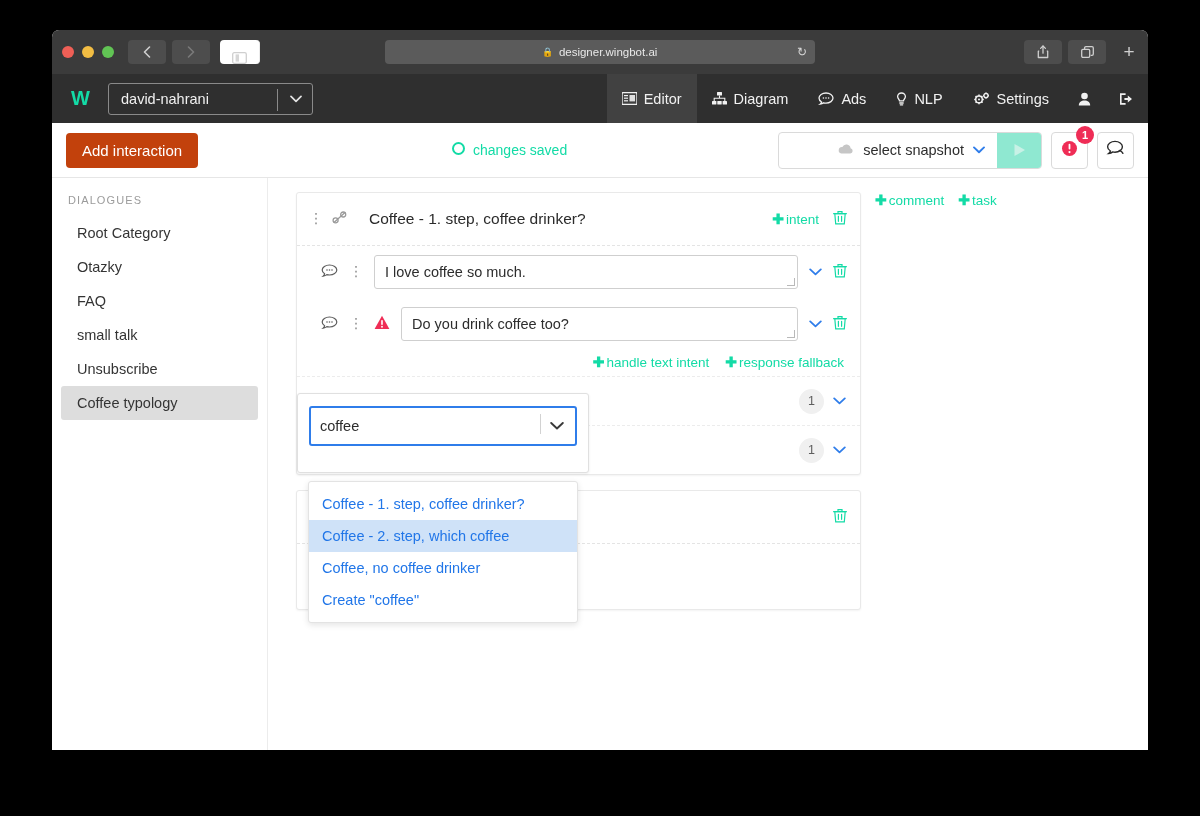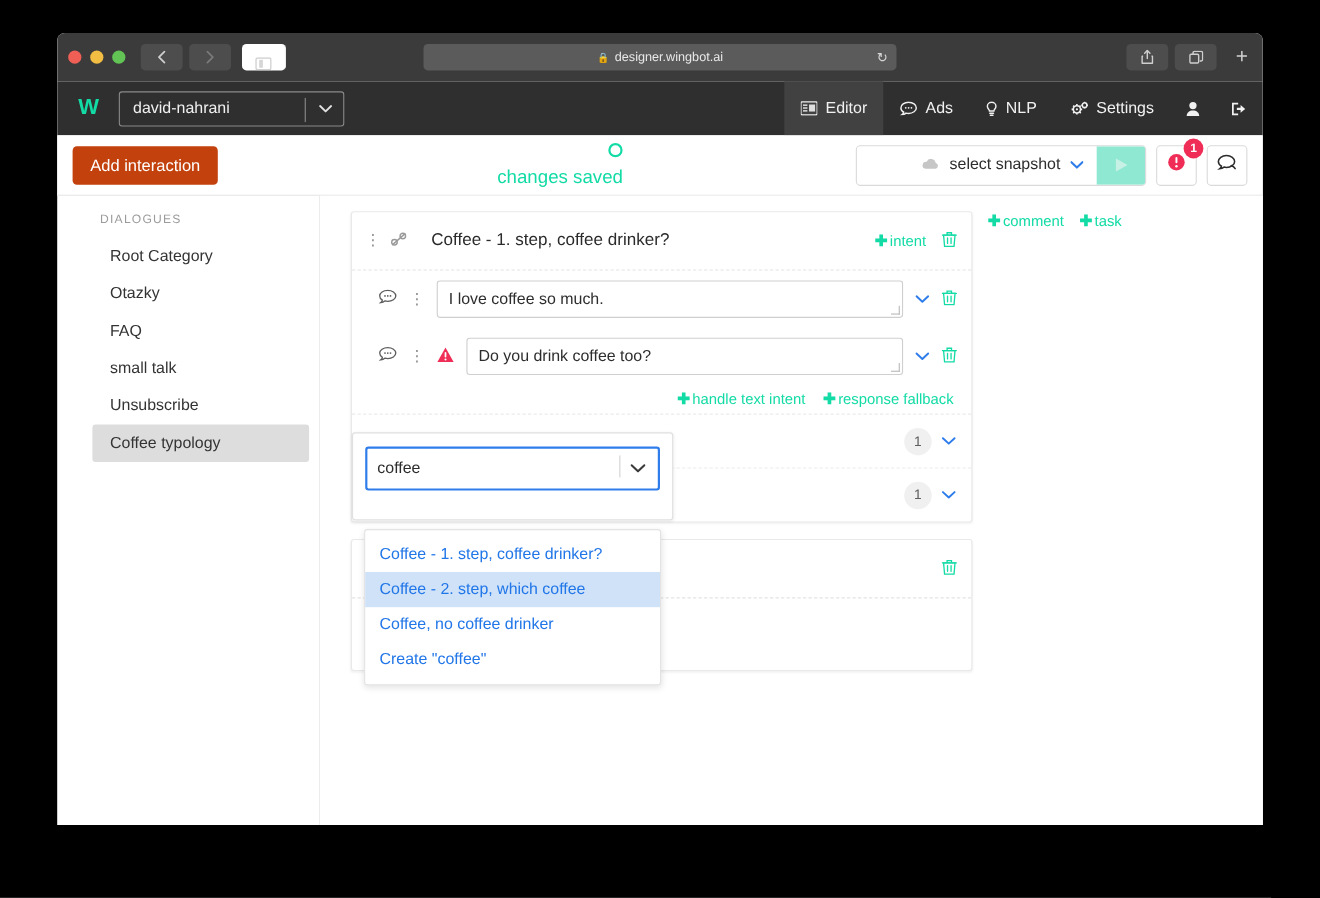--- a/index.html
+++ b/index.html
@@ -131,22 +131,22 @@
   }
   .btn-add {
     background: #c2410c; color: #fff;
     border: none; border-radius: 4px;
     height: 35px; padding: 0 16px;
     font-size: 15px; font-family: inherit;
     cursor: pointer;
   }
   .saved {
     position: absolute; left: 400px;
-    display: flex; align-items: flex-end; gap: 8px;
-    color: #13dba6; font-size: 17px; flex-direction: column;
+    display: flex; align-items: flex-start; gap: 8px;
+    color: #13dba6; font-size: 14px;
   }
   .saved .ring {
     width: 13px; height: 13px; border-radius: 50%;
     border: 2px solid #13dba6;
   }
   .tb-right {
     position: absolute; right: 14px;
     display: flex; align-items: center; gap: 9px;
   }
   .snapshot {
@@ -182,21 +182,21 @@
   .badge {
     position: absolute; top: -7px; right: -7px;
     min-width: 18px; height: 18px; padding: 0 4px;
     background: #ef2d56; color: #fff;
     border-radius: 9px;
     font-size: 11px; font-weight: bold;
     display: flex; align-items: center; justify-content: center;
   }
 
   
-  .appbody { flex: 1; display: flex; min-height: 0; background: #fff; margin-left: 23px; }
+  .appbody { flex: 1; display: flex; min-height: 0; background: #fff; }
 
   .sidebar {
     width: 216px; flex: none;
     border-right: 1px solid #ececec;
     padding: 12px 0 0 0;
     background: #fff;
   }
   .sb-head {
     font-size: 11px; letter-spacing: 1.1px;
     color: #9b9b9b; padding: 4px 16px 10px 16px;
@@ -457,20 +457,32 @@
         <span class="navicon">
           <svg width="15" height="13" viewBox="0 0 15 13" fill="currentColor">
               <rect x="0" y="0.5" width="15" height="12" rx="1.3" fill="none" stroke="currentColor" stroke-width="1.4"></rect>
               <rect x="2" y="3" width="4" height="1.2"></rect>
               <rect x="2" y="5.6" width="4" height="1.2"></rect>
               <rect x="2" y="8.2" width="4" height="1.2"></rect>
               <rect x="7.5" y="3" width="5.5" height="6.4" opacity=".9"></rect>
             </svg>
         </span>
         <span>Editor</span>
+      </div>
+      <div class="navitem">
+        <span class="navicon">
+          <svg width="15" height="13" viewBox="0 0 15 13" fill="currentColor">
+              <rect x="5" y="0" width="5" height="3.6" rx=".6"></rect>
+              <rect x="0" y="9" width="4.4" height="3.6" rx=".6"></rect>
+              <rect x="5.3" y="9" width="4.4" height="3.6" rx=".6"></rect>
+              <rect x="10.6" y="9" width="4.4" height="3.6" rx=".6"></rect>
+              <path d="M7.5 3.6v2.6M2.2 9V6.2h10.6V9" stroke="currentColor" stroke-width="1.1" fill="none"></path>
+            </svg>
+        </span>
+        <span>Diagram</span>
       </div>
       <div class="navitem">
         <span class="navicon">
           <svg width="16" height="13" viewBox="0 0 16 13">
               <path d="M8 1C4.1 1 1 3.3 1 6.1c0 1.6 1 3 2.6 3.9-.2.9-.8 1.7-1.5 2.2 1.3-.1 2.6-.6 3.6-1.4.7.2 1.5.3 2.3.3 3.9 0 7-2.3 7-5C15 3.3 11.9 1 8 1z" stroke="currentColor" stroke-width="1.3" fill="none"></path>
               <circle cx="5.4" cy="6" r=".8" fill="currentColor"></circle>
               <circle cx="8" cy="6" r=".8" fill="currentColor"></circle>
               <circle cx="10.6" cy="6" r=".8" fill="currentColor"></circle>
             </svg>
         </span>

